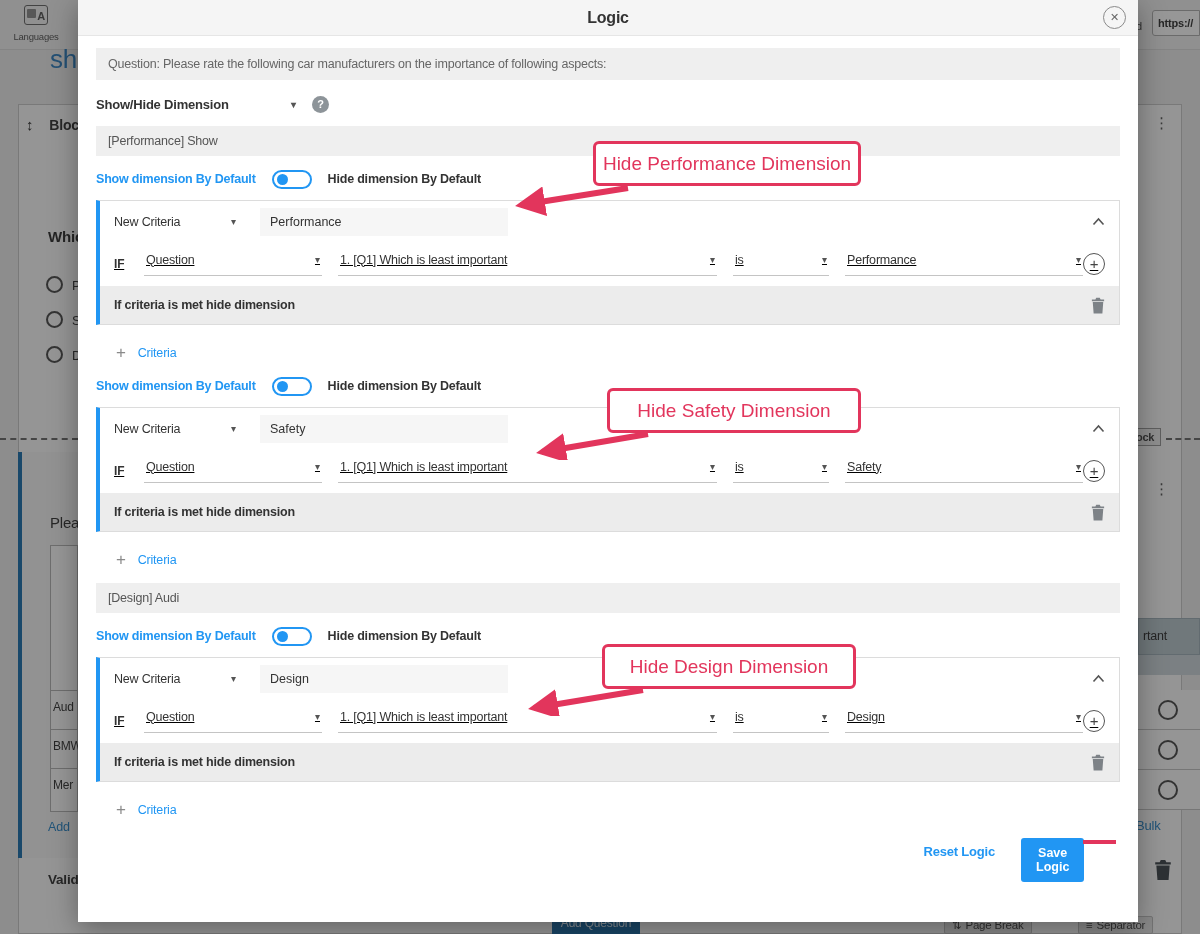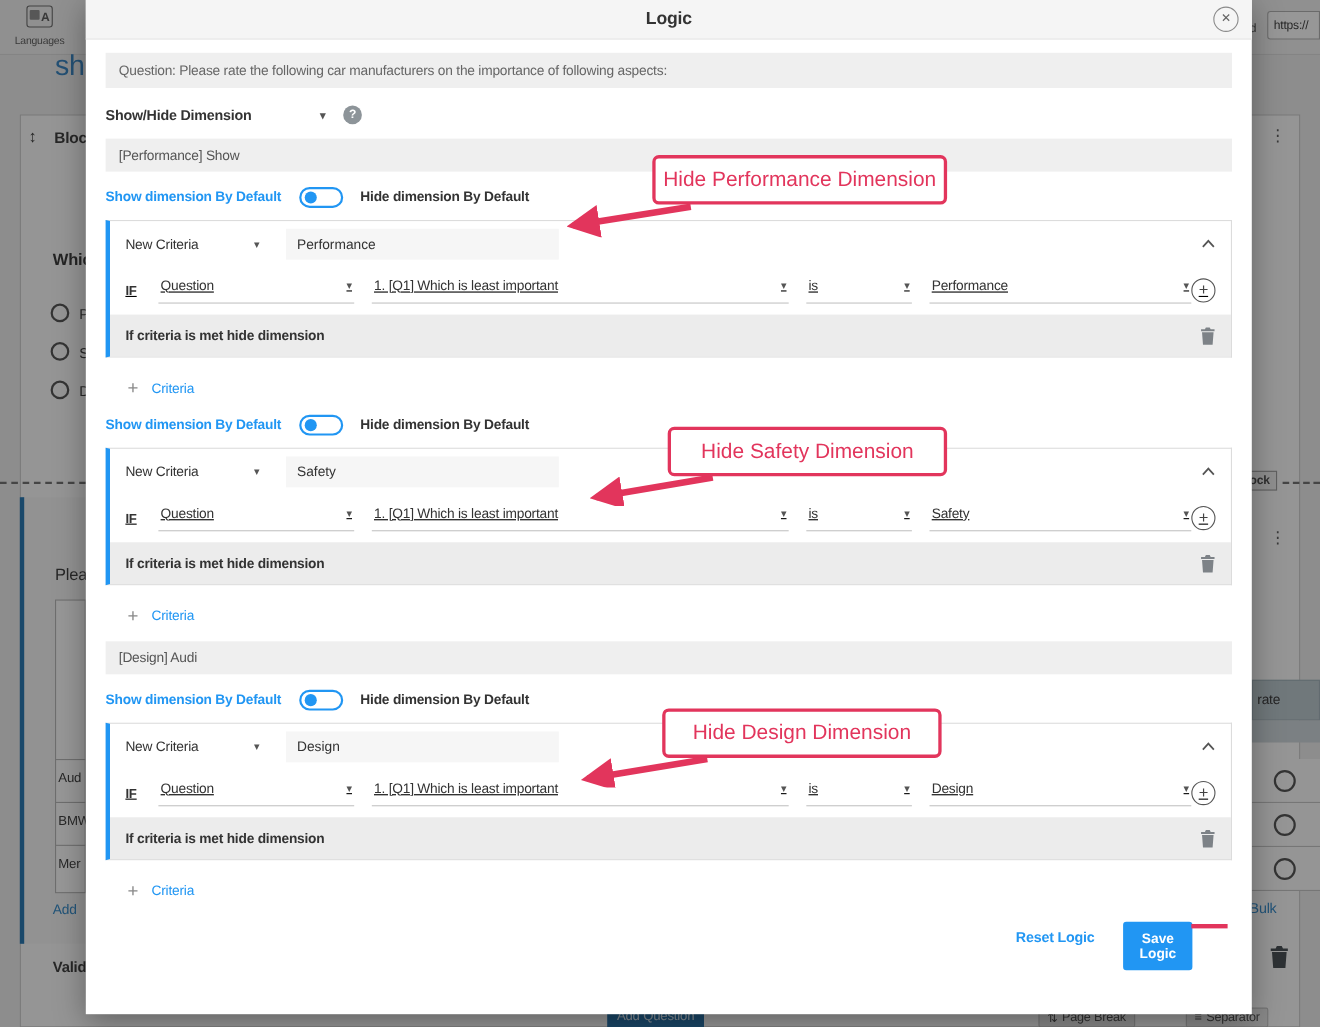--- a/index.html
+++ b/index.html
@@ -12,21 +12,21 @@
 
   
   .bg { position:absolute; inset:0; z-index:1; }
   .topbar { position:absolute; left:0; top:0; width:1200px; height:50px; background:#f2f2f2; border-bottom:1px solid #dcdcdc; }
   .lang { position:absolute; left:12px; top:5px; width:48px; text-align:center; }
   .lang-ic { display:inline-block; width:24px; height:20px; border:1.5px solid #666; border-radius:3px; position:relative; color:#555; font-size:11px; font-weight:bold; line-height:18px; }
   .lang-ic::after { content:"A"; position:absolute; right:2px; top:1px; }
   .lang-ic::before { content:""; position:absolute; left:2px; top:3px; width:9px; height:9px; background:#8b8b8b; border-radius:1px; }
   .lang-lbl { font-size:9.5px; color:#555; display:block; margin-top:2px; }
   .tb-frag { position:absolute; right:58px; top:20px; font-size:11px; color:#444; }
-  .urlbox { position:absolute; right:0; top:10px; width:48px; height:26px; background:#fff; border:1px solid #b0b0b0; border-radius:3px 0 0 3px; font-size:11px; font-weight:normal; color:#333; line-height:24px; padding-left:5px; overflow:hidden; }
+  .urlbox { position:absolute; right:0; top:10px; width:48px; height:26px; background:#fff; border:1px solid #b0b0b0; border-radius:3px 0 0 3px; font-size:11px; font-weight:bold; color:#333; line-height:24px; padding-left:5px; overflow:hidden; }
   .content-card { position:absolute; left:18px; top:104px; width:1164px; height:830px; background:#fbfbfb; border:1px solid #c9c9c9; }
   .survey-title { position:absolute; left:50px; top:44px; font-size:26px; color:#2e7fc0; }
   .block-header { position:absolute; left:26px; top:116px; display:flex; align-items:center; gap:16px; }
   .collapse-ic { font-size:15px; color:#333; font-weight:bold; }
   .block-lbl { font-size:14px; font-weight:bold; color:#333; }
   .kebab { position:absolute; font-size:15px; color:#555; letter-spacing:0; }
   .k1 { left:1154px; top:114px; } .k2 { left:1154px; top:480px; }
   .bg-question { position:absolute; left:48px; top:228px; font-size:15px; font-weight:bold; color:#2f2f2f; }
   .bg-radio { position:absolute; width:17px; height:17px; border:2px solid #4c4c4c; border-radius:50%; background:#fbfbfb; }
   .r1 { left:46px; top:276px; } .r2 { left:46px; top:311px; } .r3 { left:46px; top:346px; }
@@ -143,21 +143,21 @@
   <div class="bg-please">Plea</div>
   <div class="bg-table-l"></div>
   <div class="rowline w1"></div>
   <div class="rowline w2"></div>
   <div class="rowline w3"></div>
   <span class="bg-cell c1">Aud</span>
   <span class="bg-cell c2">BMW</span>
   <span class="bg-cell c3">Mer</span>
   <div class="bg-add">Add</div>
   <div class="bg-valid">Valida</div>
-  <div class="col-head">rate</div>
+  <div class="col-head">rtant</div>
   <div class="col-strip"></div>
   <div class="bg-rrow rr1">
       <span class="bg-ellipse"></span>
     </div>
   <div class="bg-rrow rr2">
       <span class="bg-ellipse"></span>
     </div>
   <div class="bg-rrow rr3">
       <span class="bg-ellipse"></span>
     </div>

